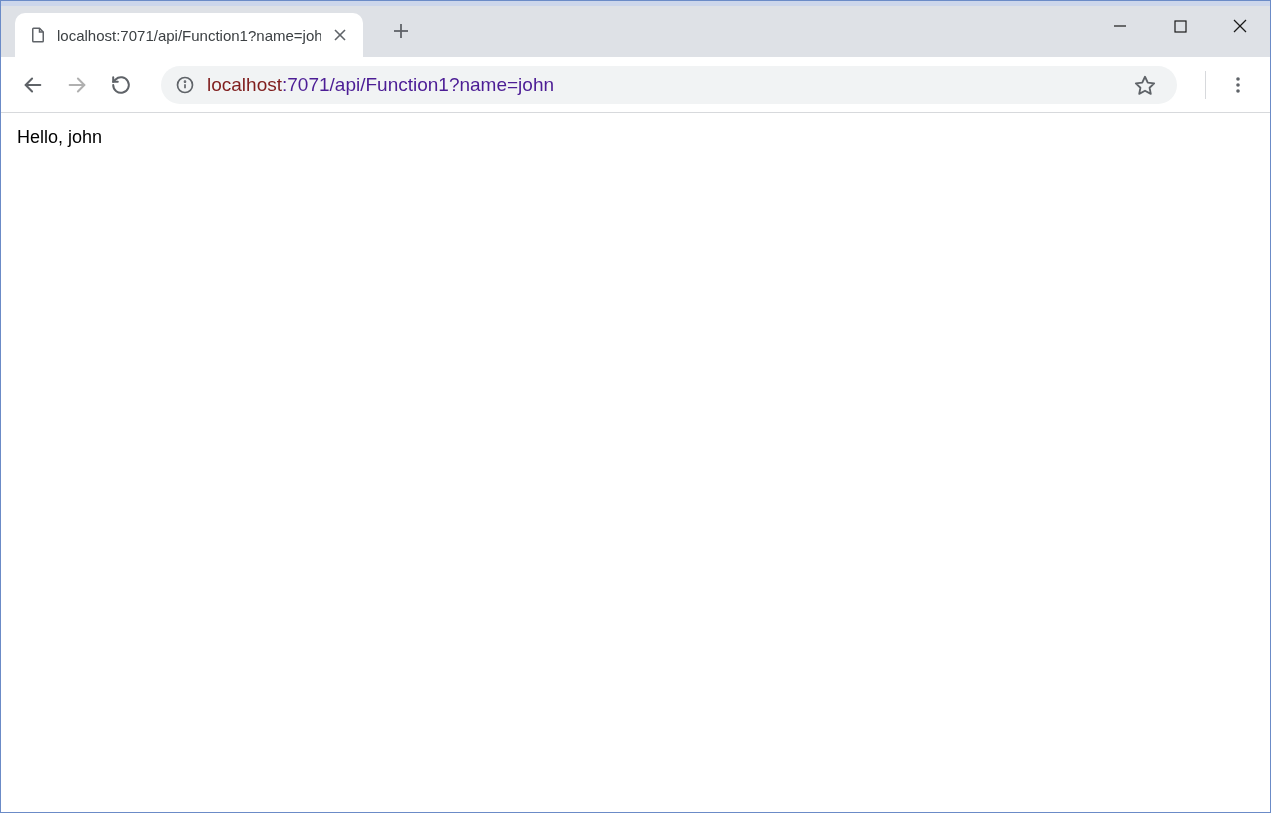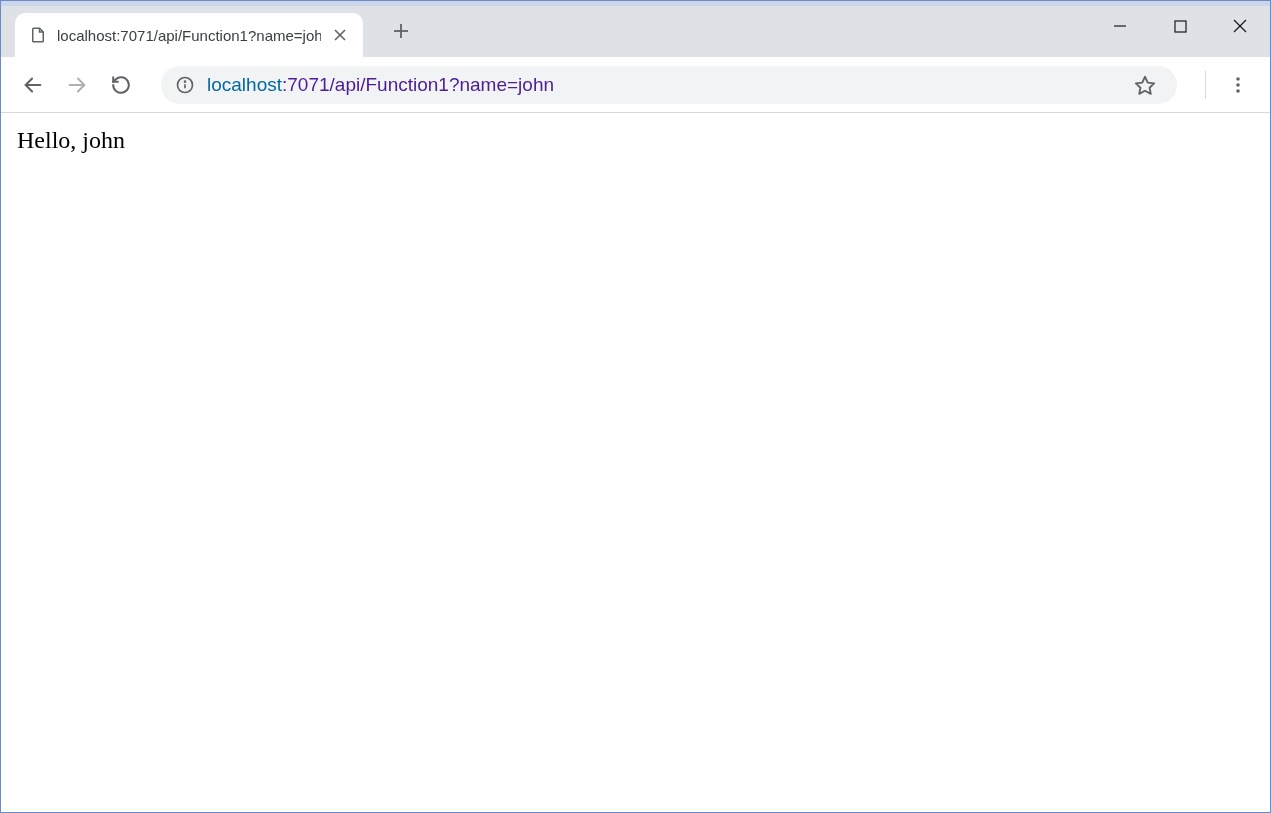--- a/index.html
+++ b/index.html
@@ -89,41 +89,41 @@
     margin-left: 14px;
     margin-right: 14px;
   }
   .url-text {
     flex: 1;
     font-size: 19px;
     color: #202124;
     white-space: nowrap;
     overflow: hidden;
   }
-  .url-host { color: #0369a1; }
+  .url-host { color: #7f1d1d; }
   .url-rest { color: #4c1d95; }
   .star-btn, .menu-btn {
     width: 36px; height: 36px;
     display: flex; align-items: center; justify-content: center;
     cursor: pointer;
   }
   .toolbar-sep {
     width: 1px; height: 28px;
     background: #d7d9dc;
     margin: 0 6px;
   }
   
   .content {
     flex: 1;
     background: #ffffff;
     padding: 14px 16px;
   }
   .page-text {
-    font-family: Liberation Serif, serif;
-    font-size: 24px;
+    font-family: Liberation Sans, sans-serif;
+    font-size: 18px;
     color: #000;
     white-space: pre;
   }
   svg { display: block; }
 </style>
 </head>
 <body>
 
 <div class="window">
 

